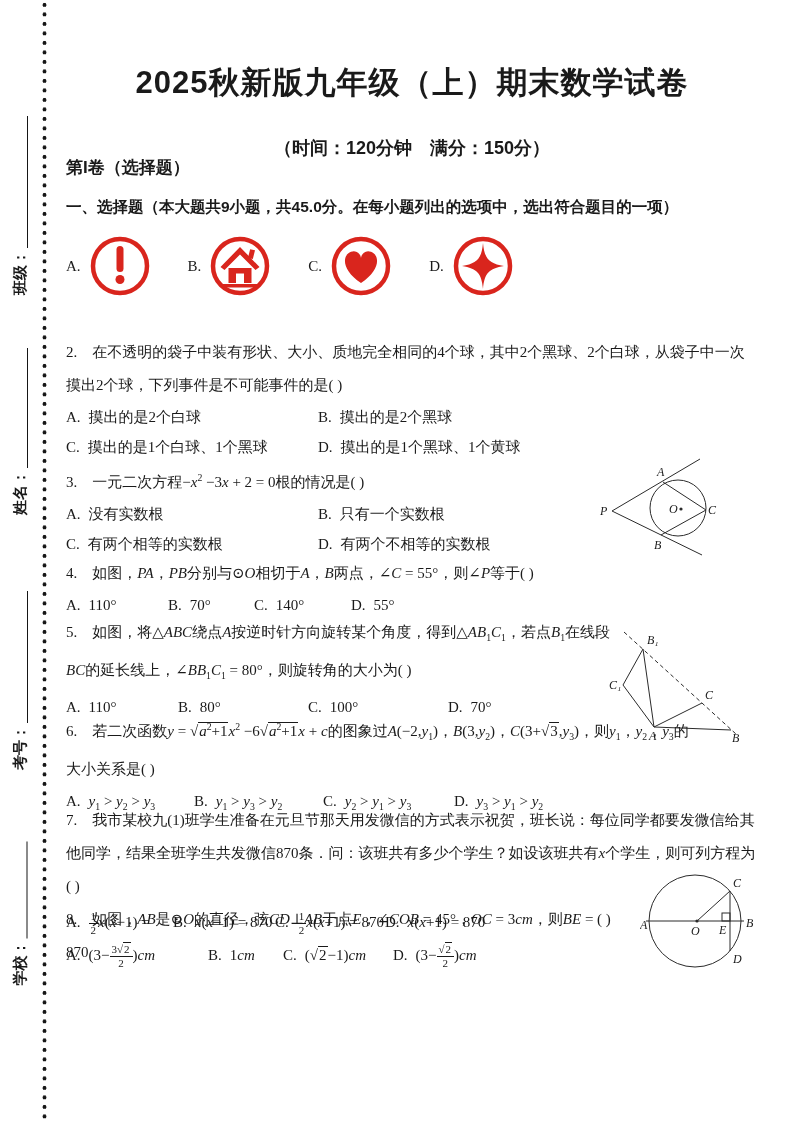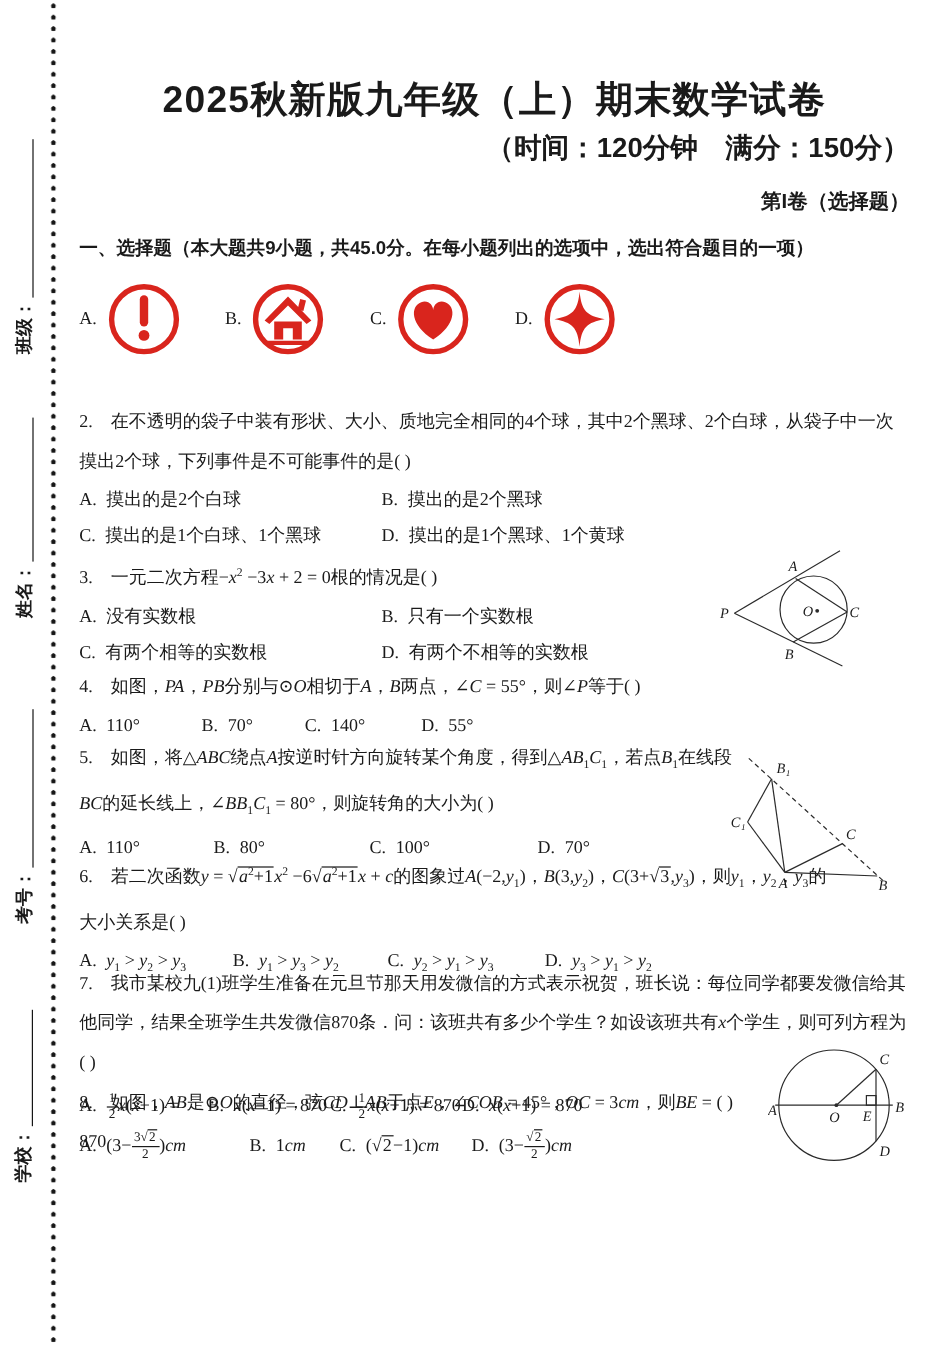--- a/index.html
+++ b/index.html
@@ -15,22 +15,22 @@
   
   .side-unit{position:absolute;height:22px;display:flex;align-items:center;
     transform:rotate(-90deg);font-family:"Liberation Sans","DejaVu Sans",sans-serif;
     font-weight:bold;font-size:15px;white-space:nowrap;}
   .side-unit .blank{display:inline-block;height:0.95em;border-bottom:1.6px solid #161616;margin-left:2px;}
 
   .main{position:absolute;left:66px;top:0;width:692px;height:1122px;}
   .hsans{font-family:"Liberation Sans","DejaVu Sans",sans-serif;font-weight:bold;}
   .title{position:absolute;top:62px;left:0;width:100%;text-align:center;
     font-size:31px;letter-spacing:1px;margin:0;}
-  .subtitle{position:absolute;top:108px;left:0;width:100%;text-align:right;font-size:23px;}
-  .volume{position:absolute;top:156px;left:0;width:100%;text-align:right;font-size:17px;}
+  .subtitle{position:absolute;top:136px;left:0;width:100%;text-align:center;font-size:18px;}
+  .volume{position:absolute;top:156px;left:0;width:100%;text-align:left;font-size:17px;}
   .p1head{position:absolute;top:197px;left:0;width:100%;font-size:15.5px;}
 
   .q{position:absolute;left:0;width:692px;font-size:15px;}
   .stem{line-height:33px;}
   .qno{margin-right:15px;}
   .opts{line-height:30px;}
   .optsA{display:grid;grid-template-columns:252px 1fr;}
   .og4{display:grid;grid-template-columns:102px 86px 97px 1fr;}
   .og5{display:grid;grid-template-columns:112px 130px 140px 1fr;}
   .og6{display:grid;grid-template-columns:92px 93px 95px 1fr;gap:36px;}

